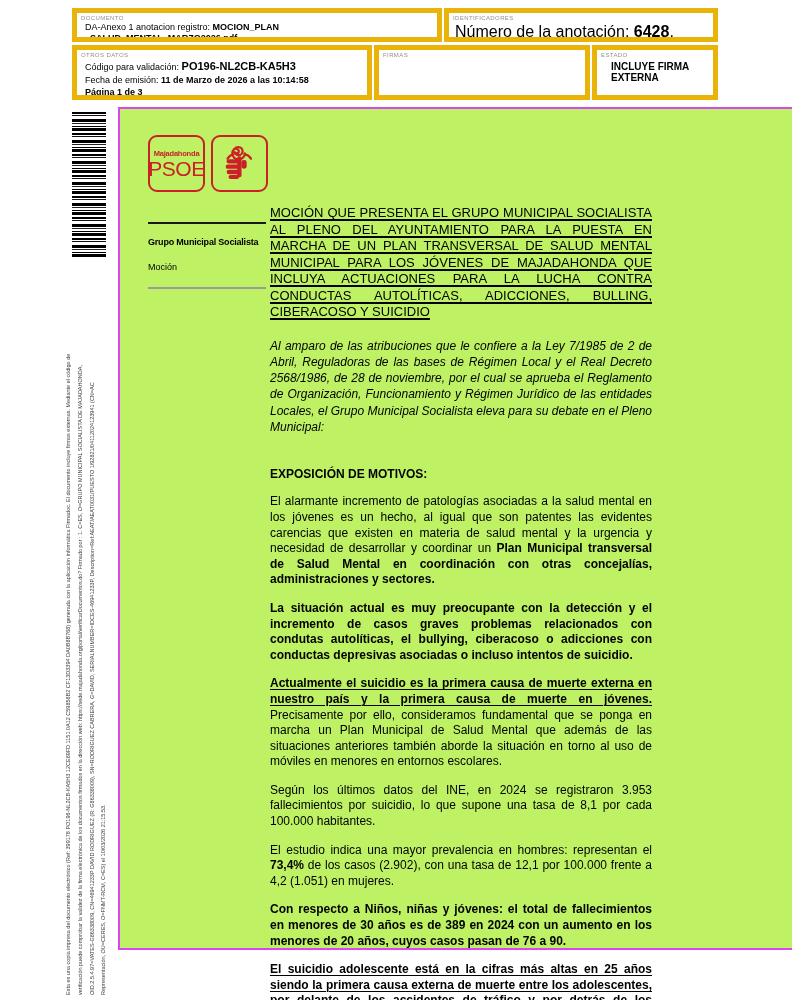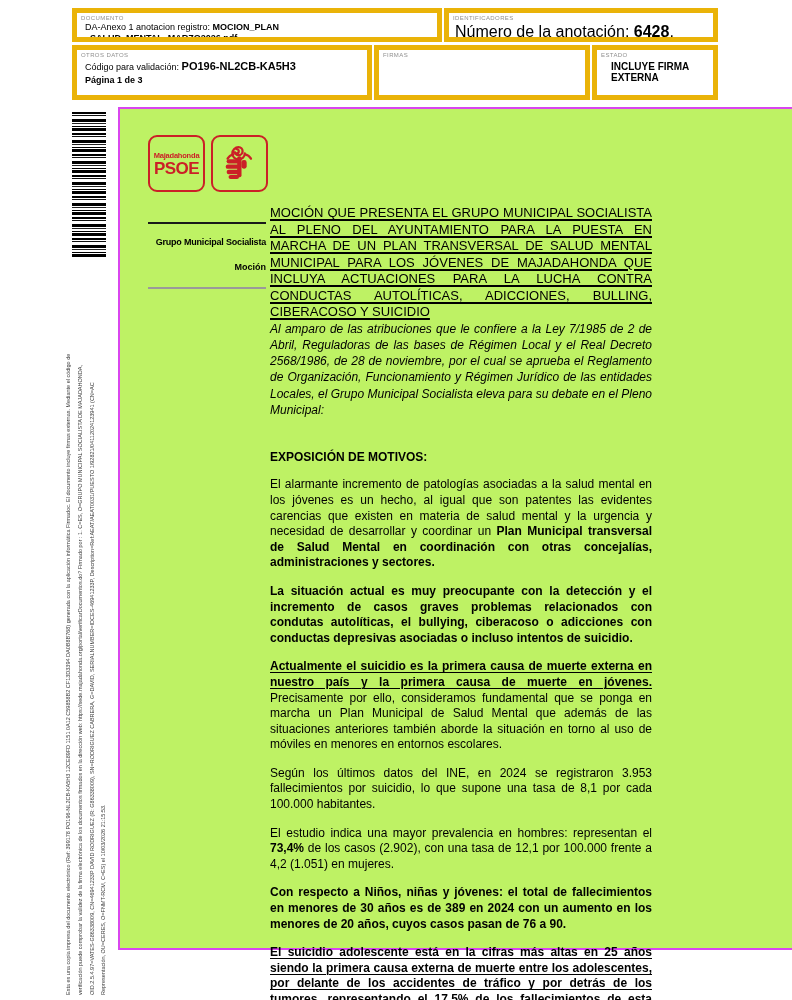--- a/index.html
+++ b/index.html
@@ -37,32 +37,32 @@
   .spine-line { writing-mode:vertical-rl; transform:rotate(180deg);
     font-size:5.5px; color:#3c3c3c; white-space:nowrap; overflow:hidden; line-height:1.6; }
 
   
   .page { position:absolute; left:118px; top:107px; width:692px; height:843px;
     border:2px solid #d946ef; background:#bef264; }
   .logo-box { position:absolute; width:57px; height:57px; border:2px solid var(--psoe-red,#cb2027);
     border-radius:9px; color:var(--psoe-red,#cb2027);
     display:flex; flex-direction:column; align-items:center; justify-content:center; }
   .logo-city  { font-size:7.5px; font-weight:bold; letter-spacing:-.2px; }
-  .logo-party { font-size:17px; font-weight:bold; letter-spacing:-.5px; line-height:1; }
-  .side-block { position:absolute; left:28px; top:113px; width:118px; text-align:right; }
+  .logo-party { font-size:21px; font-weight:normal; letter-spacing:-.5px; line-height:1; }
+  .side-block { position:absolute; left:28px; top:113px; width:118px; text-align:left; }
   .rule-dark { border-top:2px solid #1a1a1a; }
   .rule-gray { border-top:2px solid #9a9a9a; }
   .side-group { font-size:9px; font-weight:bold; margin-top:13px; letter-spacing:-.2px; }
-  .side-type  { font-size:9px; font-weight:bold; margin-top:15px; }
+  .side-type  { font-size:9px; font-weight:normal; margin-top:15px; }
   .side-block .rule-gray { margin-top:15px; }
 
   .text-col { position:absolute; left:150px; top:96px; width:382px; }
   .doc-title { font-size:13px; font-weight:normal; text-align:justify; line-height:1.27;
     text-decoration:underline; text-decoration-thickness:1.5px; text-underline-offset:2px; }
-  .preamble { font-style:italic; font-size:12px; text-align:justify; line-height:1.36; }
+  .preamble { font-style:italic; font-size:12px; text-align:justify; line-height:1.36; margin-top:17px; }
   .section-heading { font-size:12px; font-weight:bold; margin-top:32px; }
   .para { font-size:12px; text-align:justify; line-height:1.3; margin-top:13px; }
   .seg-b { font-weight:bold; }
   .seg-u { text-decoration:underline; text-decoration-thickness:1.3px; text-underline-offset:2px; }
 </style>
 </head>
 <body>
 
 <div class="hdr-box box-documento">
   <div class="hdr-label">DOCUMENTO</div>
@@ -70,20 +70,21 @@
 </div>
 
 <div class="hdr-box box-ident">
   <div class="hdr-label">IDENTIFICADORES</div>
   <div class="ident-line"><span>Número de la anotación: </span><span class="b">6428</span><span>, Fecha de entrada: </span><span class="b">10/03/2026 21:14 :00</span></div>
 </div>
 
 <div class="hdr-box box-otros">
   <div class="hdr-label">OTROS DATOS</div>
   <div class="otros-line"><span>Código para validación: </span><span class="codigo-val">PO196-NL2CB-KA5H3</span></div>
+  <div class="otros-line"><span>Fecha de emisión: </span><span class="b">11 de Marzo de 2026 a las 10:14:58</span></div>
   <div class="otros-line b">Página 1 de 3</div>
 </div>
 
 <div class="hdr-box box-firmas">
   <div class="hdr-label">FIRMAS</div>
 </div>
 
 <div class="hdr-box box-estado">
   <div class="hdr-label">ESTADO</div>
   <div class="estado-val">INCLUYE FIRMA EXTERNA</div>

